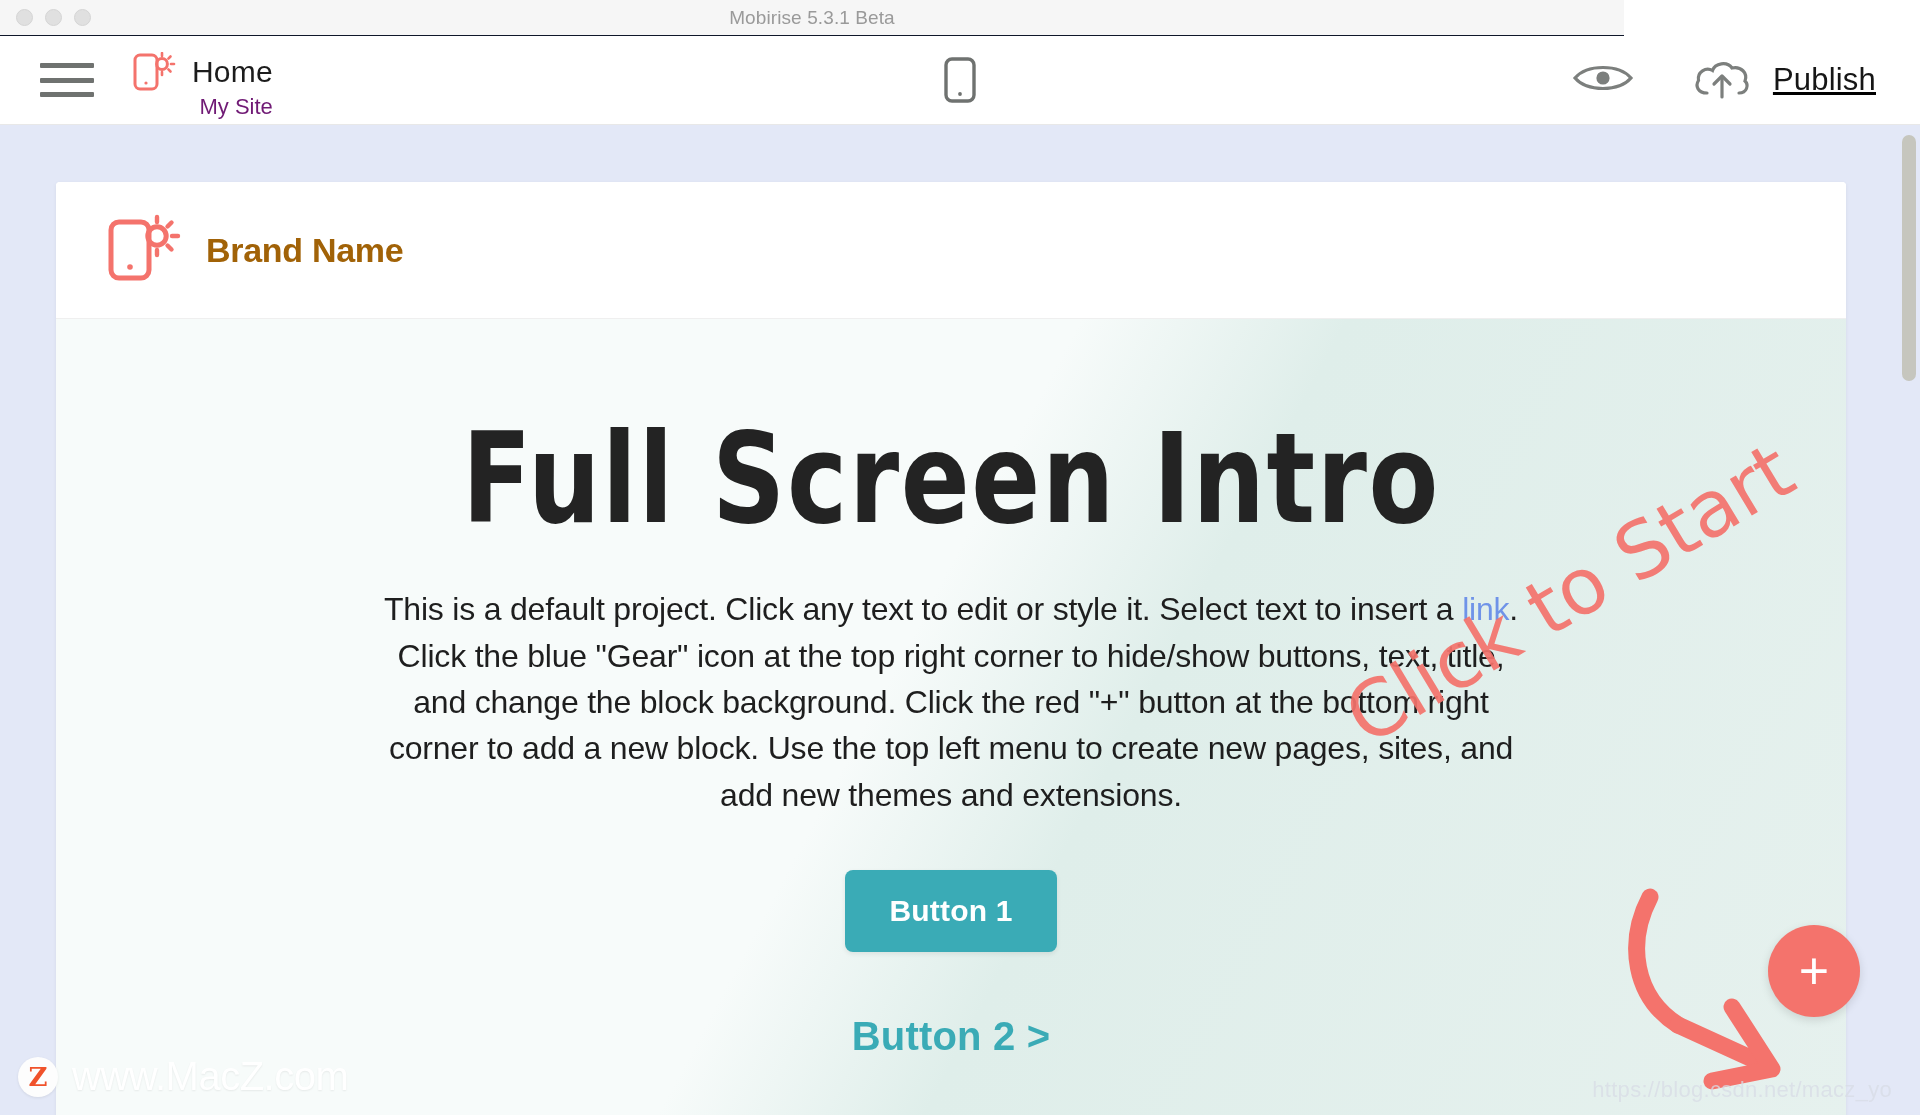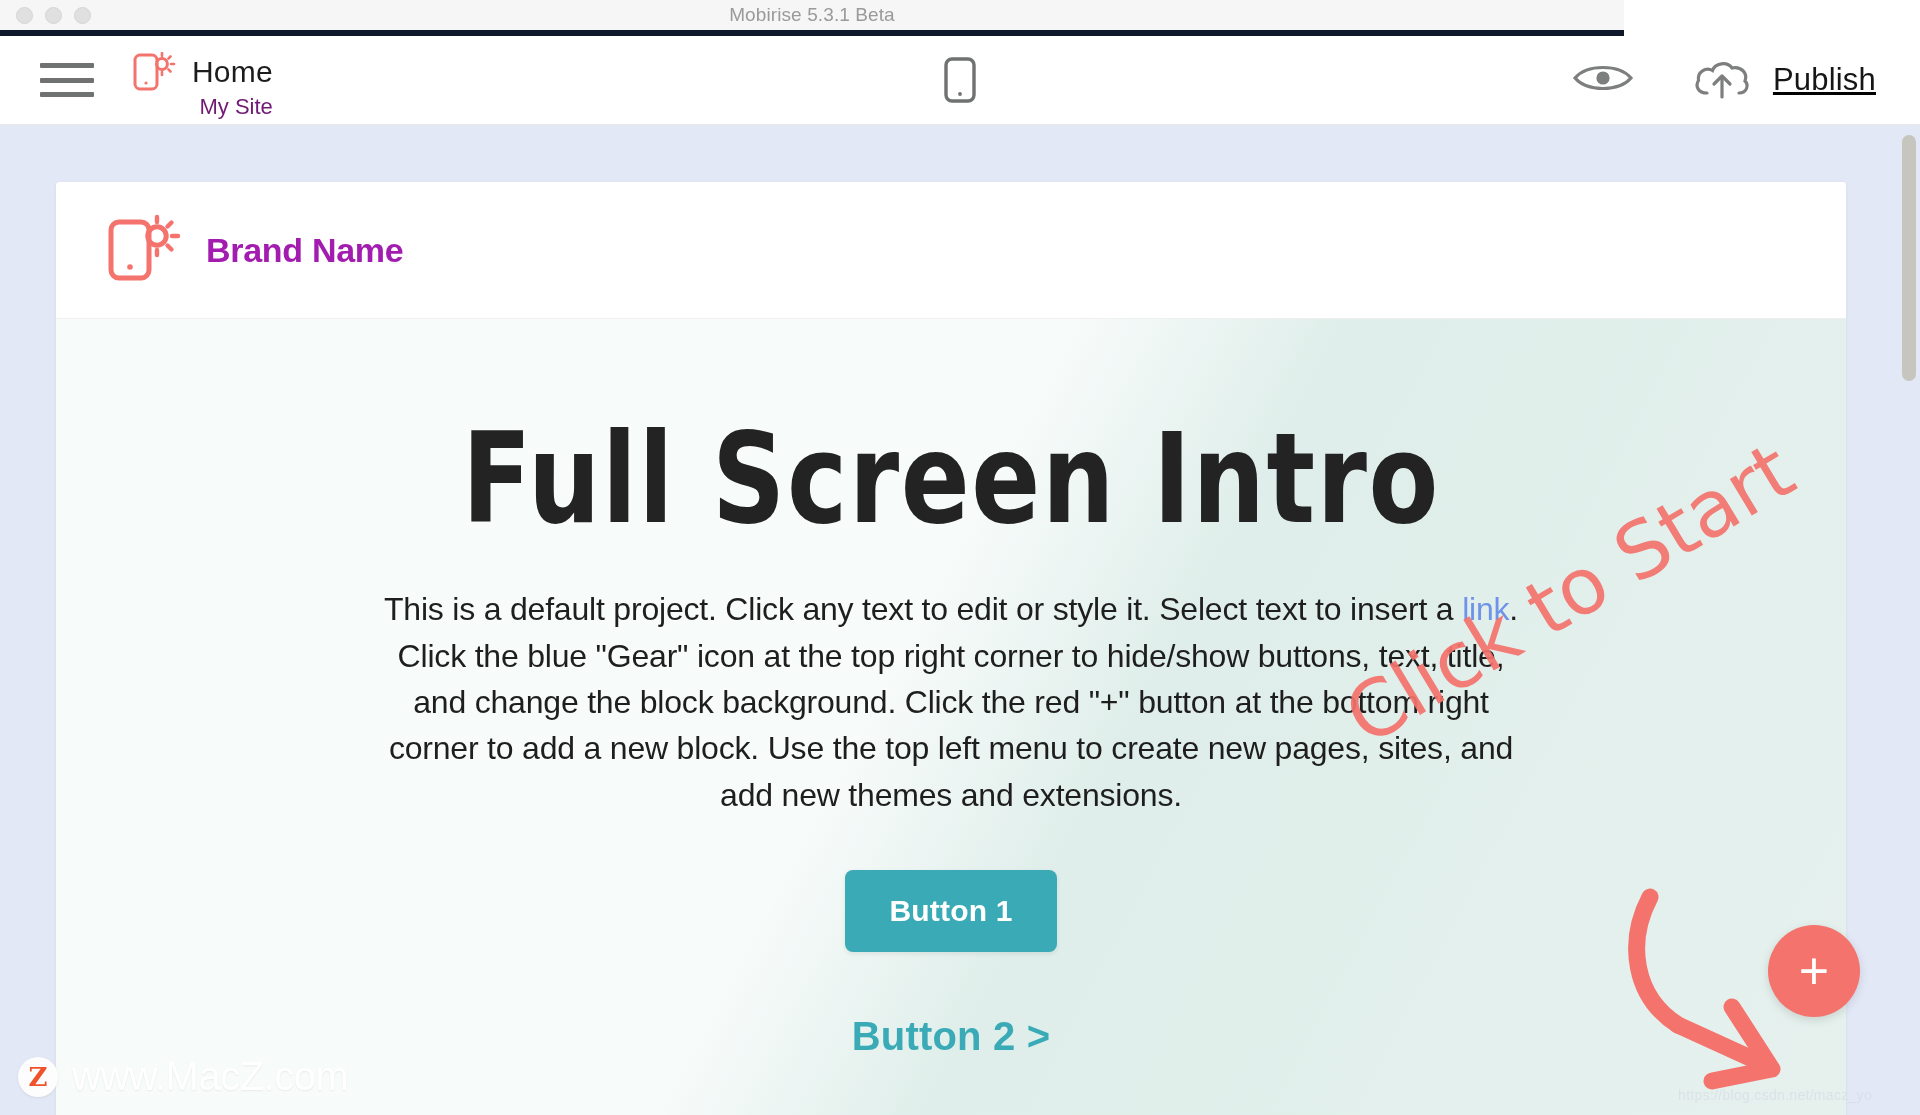--- a/index.html
+++ b/index.html
@@ -8,21 +8,21 @@
     overflow: hidden;
     font-family: "Liberation Sans", sans-serif;
     background: #ffffff;
   }
 
   
   .titlebar {
     position: absolute; top: 0; left: 0;
     width: 1624px; height: 36px;
     background: #f6f6f6;
-    border-bottom: 6px solid #0f172a;
+    border-bottom: 1px solid #0f172a;
     display: flex; align-items: center;
   }
   .traffic { display: flex; gap: 12px; margin-left: 16px; }
   .light { width: 17px; height: 17px; border-radius: 50%;
            background: #e0e0e0; border: 1px solid #d5d5d5; }
   .titlebar-title {
     position: absolute; left: 0; right: 0; text-align: center;
     font-size: 19px; color: #9a9a9a; letter-spacing: .1px;
   }
 
@@ -79,21 +79,21 @@
 
   
   .site-nav {
     height: 137px; background: #ffffff;
     display: flex; align-items: center;
     padding: 0 58px 0 50px;
     border-bottom: 1px solid #efefef;
   }
   .brand { display: flex; align-items: center; gap: 22px; }
   .brand-name {
-    font-size: 34px; font-weight: bold; color: #a21caf;
+    font-size: 34px; font-weight: bold; color: #a16207;
     letter-spacing: -.3px;
   }
   .nav-links { margin-left: auto; display: flex; align-items: center; gap: 78px; }
   .nav-link {
     font-size: 30px; font-weight: bold; color: #18191a;
     letter-spacing: -.2px; cursor: pointer;
   }
 
   
   .hero {
@@ -191,22 +191,22 @@
     display: flex; align-items: center; justify-content: center;
     font-weight: bold; font-size: 26px; color: #f0522b;
     font-family: "DejaVu Serif", serif;
     box-shadow: 0 1px 3px rgba(0,0,0,.08);
   }
   .wm-text {
     font-size: 40px; color: #ffffff; letter-spacing: -.5px;
     text-shadow: 0 1px 2px rgba(0,0,0,.07);
   }
   .wm-url {
-    position: absolute; right: 48px; bottom: 12px; z-index: 8;
-    font-size: 14px; color: #d8dce6; letter-spacing: .3px;
+    position: absolute; right: 28px; bottom: 12px; z-index: 8;
+    font-size: 22px; color: #d8dce6; letter-spacing: .3px;
     pointer-events: none; opacity: .75;
   }
 </style>
 </head>
 <body>
 
 <div class="titlebar">
   <div class="traffic">
     <div class="light"></div>
     <div class="light"></div>

